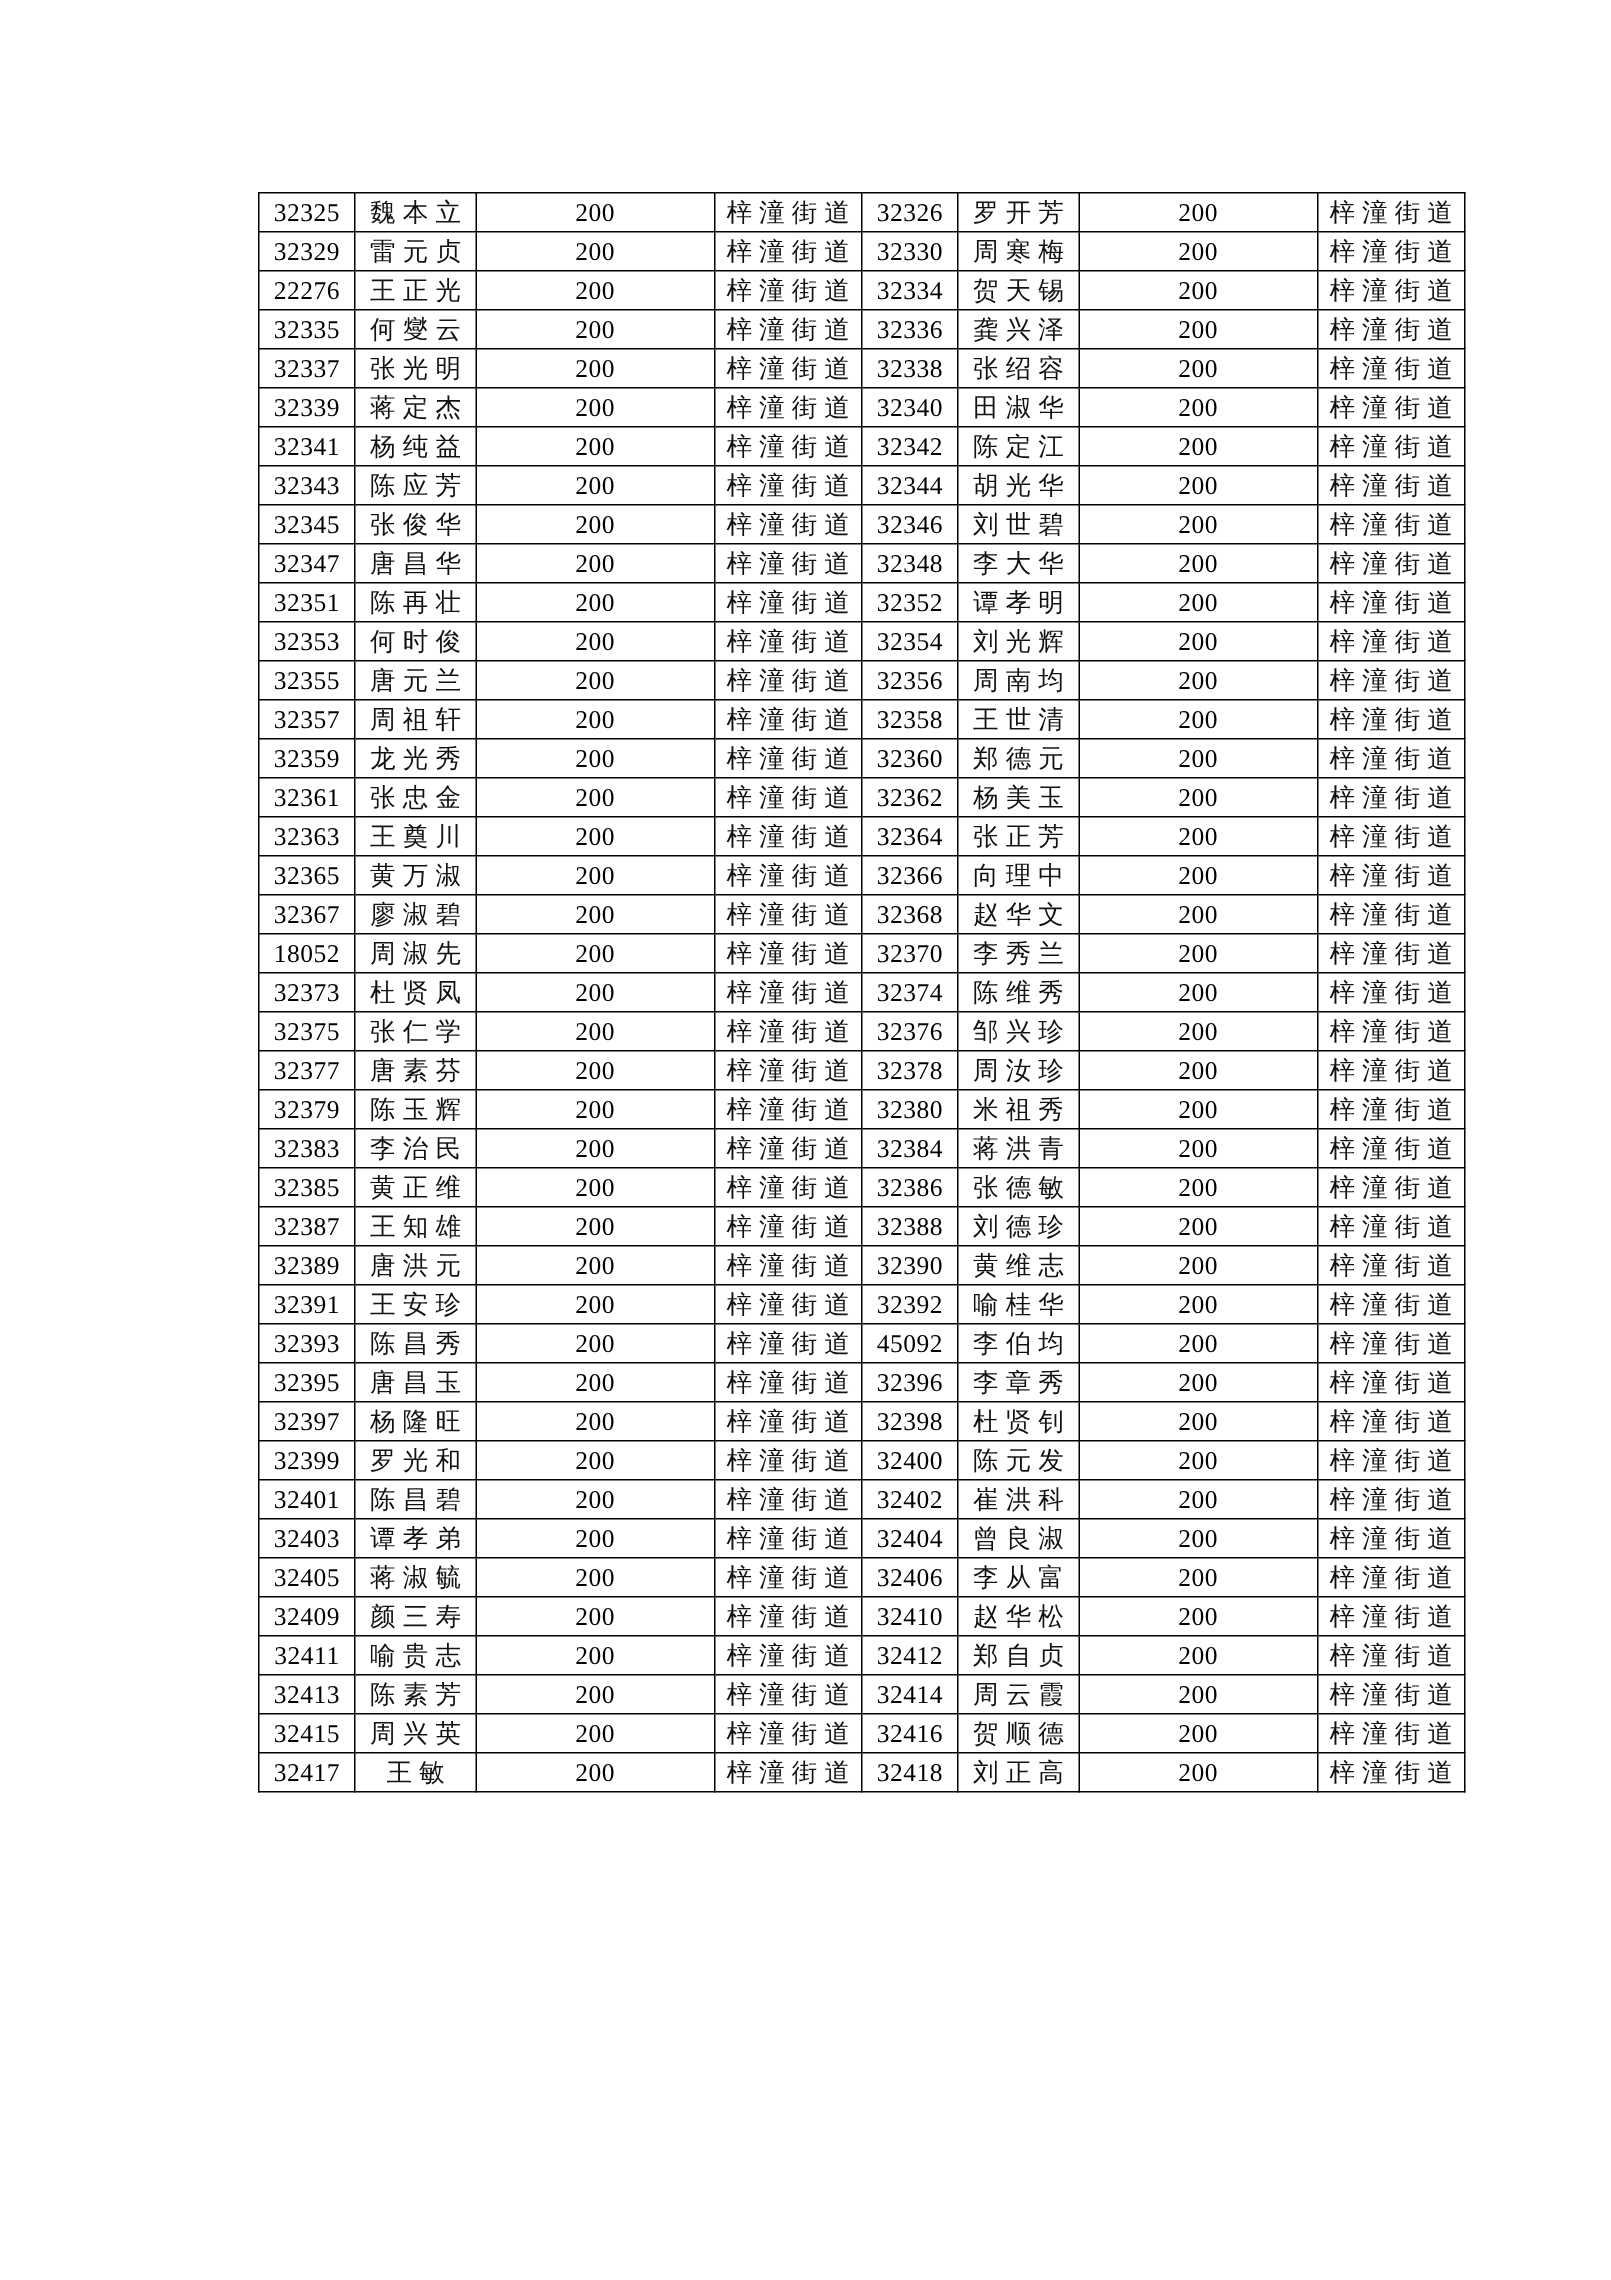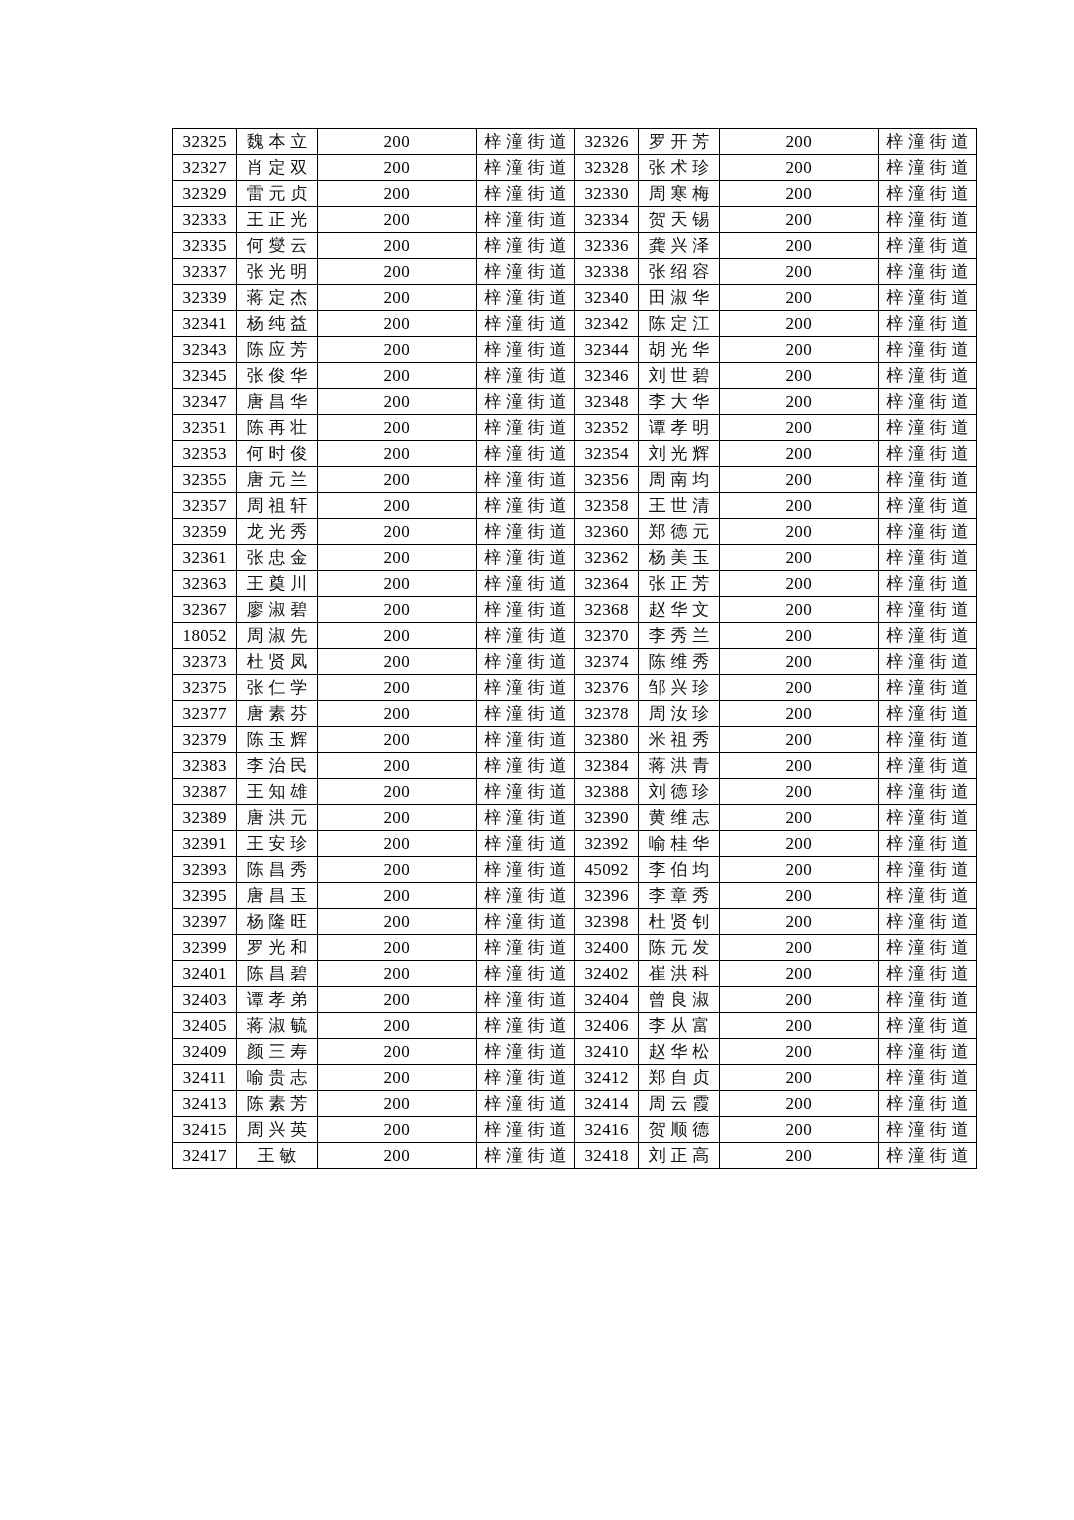--- a/index.html
+++ b/index.html
@@ -72,41 +72,31 @@
           <td class="cell-id">32325</td>
           <td class="cell-name">魏本立</td>
           <td class="cell-amount">200</td>
           <td class="cell-district">梓潼街道</td>
           <td class="cell-id">32326</td>
           <td class="cell-name">罗开芳</td>
           <td class="cell-amount">200</td>
           <td class="cell-district">梓潼街道</td>
         </tr>
         <tr>
-          <td class="cell-id">32327</td>
-          <td class="cell-name">肖定双</td>
-          <td class="cell-amount">200</td>
-          <td class="cell-district">梓潼街道</td>
-          <td class="cell-id">32328</td>
-          <td class="cell-name">张术珍</td>
-          <td class="cell-amount">200</td>
-          <td class="cell-district">梓潼街道</td>
-        </tr>
-        <tr>
           <td class="cell-id">32329</td>
           <td class="cell-name">雷元贞</td>
           <td class="cell-amount">200</td>
           <td class="cell-district">梓潼街道</td>
           <td class="cell-id">32330</td>
           <td class="cell-name">周寒梅</td>
           <td class="cell-amount">200</td>
           <td class="cell-district">梓潼街道</td>
         </tr>
         <tr>
-          <td class="cell-id">32333</td>
+          <td class="cell-id">22276</td>
           <td class="cell-name">王正光</td>
           <td class="cell-amount">200</td>
           <td class="cell-district">梓潼街道</td>
           <td class="cell-id">32334</td>
           <td class="cell-name">贺天锡</td>
           <td class="cell-amount">200</td>
           <td class="cell-district">梓潼街道</td>
         </tr>
         <tr>
           <td class="cell-id">32335</td>
@@ -242,20 +232,30 @@
           <td class="cell-id">32363</td>
           <td class="cell-name">王奠川</td>
           <td class="cell-amount">200</td>
           <td class="cell-district">梓潼街道</td>
           <td class="cell-id">32364</td>
           <td class="cell-name">张正芳</td>
           <td class="cell-amount">200</td>
           <td class="cell-district">梓潼街道</td>
         </tr>
         <tr>
+          <td class="cell-id">32365</td>
+          <td class="cell-name">黄万淑</td>
+          <td class="cell-amount">200</td>
+          <td class="cell-district">梓潼街道</td>
+          <td class="cell-id">32366</td>
+          <td class="cell-name">向理中</td>
+          <td class="cell-amount">200</td>
+          <td class="cell-district">梓潼街道</td>
+        </tr>
+        <tr>
           <td class="cell-id">32367</td>
           <td class="cell-name">廖淑碧</td>
           <td class="cell-amount">200</td>
           <td class="cell-district">梓潼街道</td>
           <td class="cell-id">32368</td>
           <td class="cell-name">赵华文</td>
           <td class="cell-amount">200</td>
           <td class="cell-district">梓潼街道</td>
         </tr>
         <tr>
@@ -308,20 +308,30 @@
           <td class="cell-amount">200</td>
           <td class="cell-district">梓潼街道</td>
         </tr>
         <tr>
           <td class="cell-id">32383</td>
           <td class="cell-name">李治民</td>
           <td class="cell-amount">200</td>
           <td class="cell-district">梓潼街道</td>
           <td class="cell-id">32384</td>
           <td class="cell-name">蒋洪青</td>
+          <td class="cell-amount">200</td>
+          <td class="cell-district">梓潼街道</td>
+        </tr>
+        <tr>
+          <td class="cell-id">32385</td>
+          <td class="cell-name">黄正维</td>
+          <td class="cell-amount">200</td>
+          <td class="cell-district">梓潼街道</td>
+          <td class="cell-id">32386</td>
+          <td class="cell-name">张德敏</td>
           <td class="cell-amount">200</td>
           <td class="cell-district">梓潼街道</td>
         </tr>
         <tr>
           <td class="cell-id">32387</td>
           <td class="cell-name">王知雄</td>
           <td class="cell-amount">200</td>
           <td class="cell-district">梓潼街道</td>
           <td class="cell-id">32388</td>
           <td class="cell-name">刘德珍</td>

